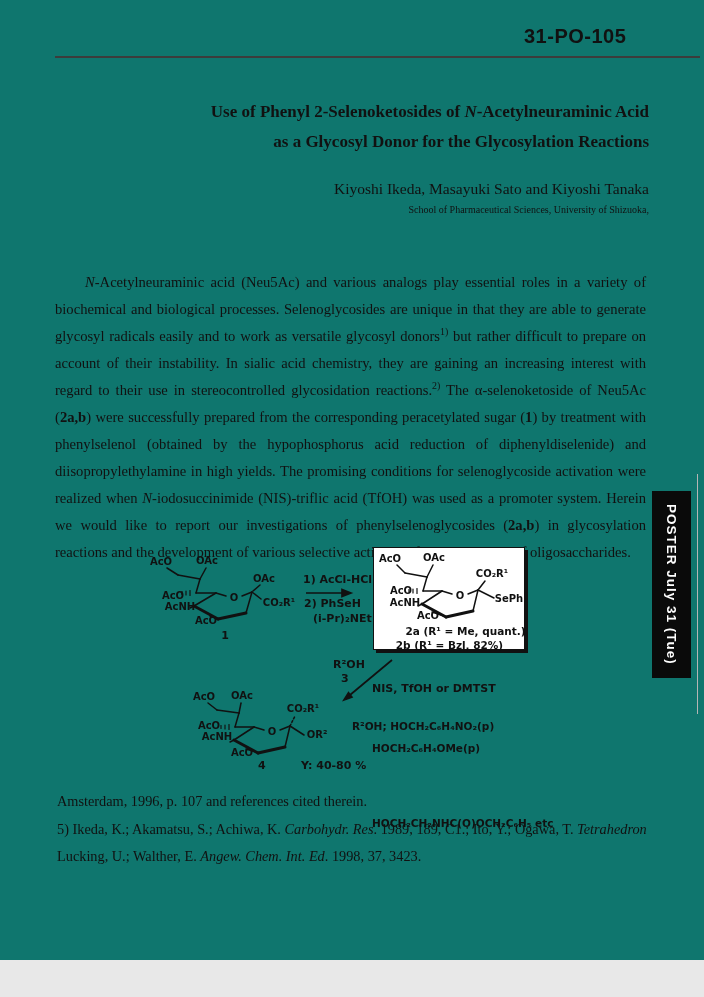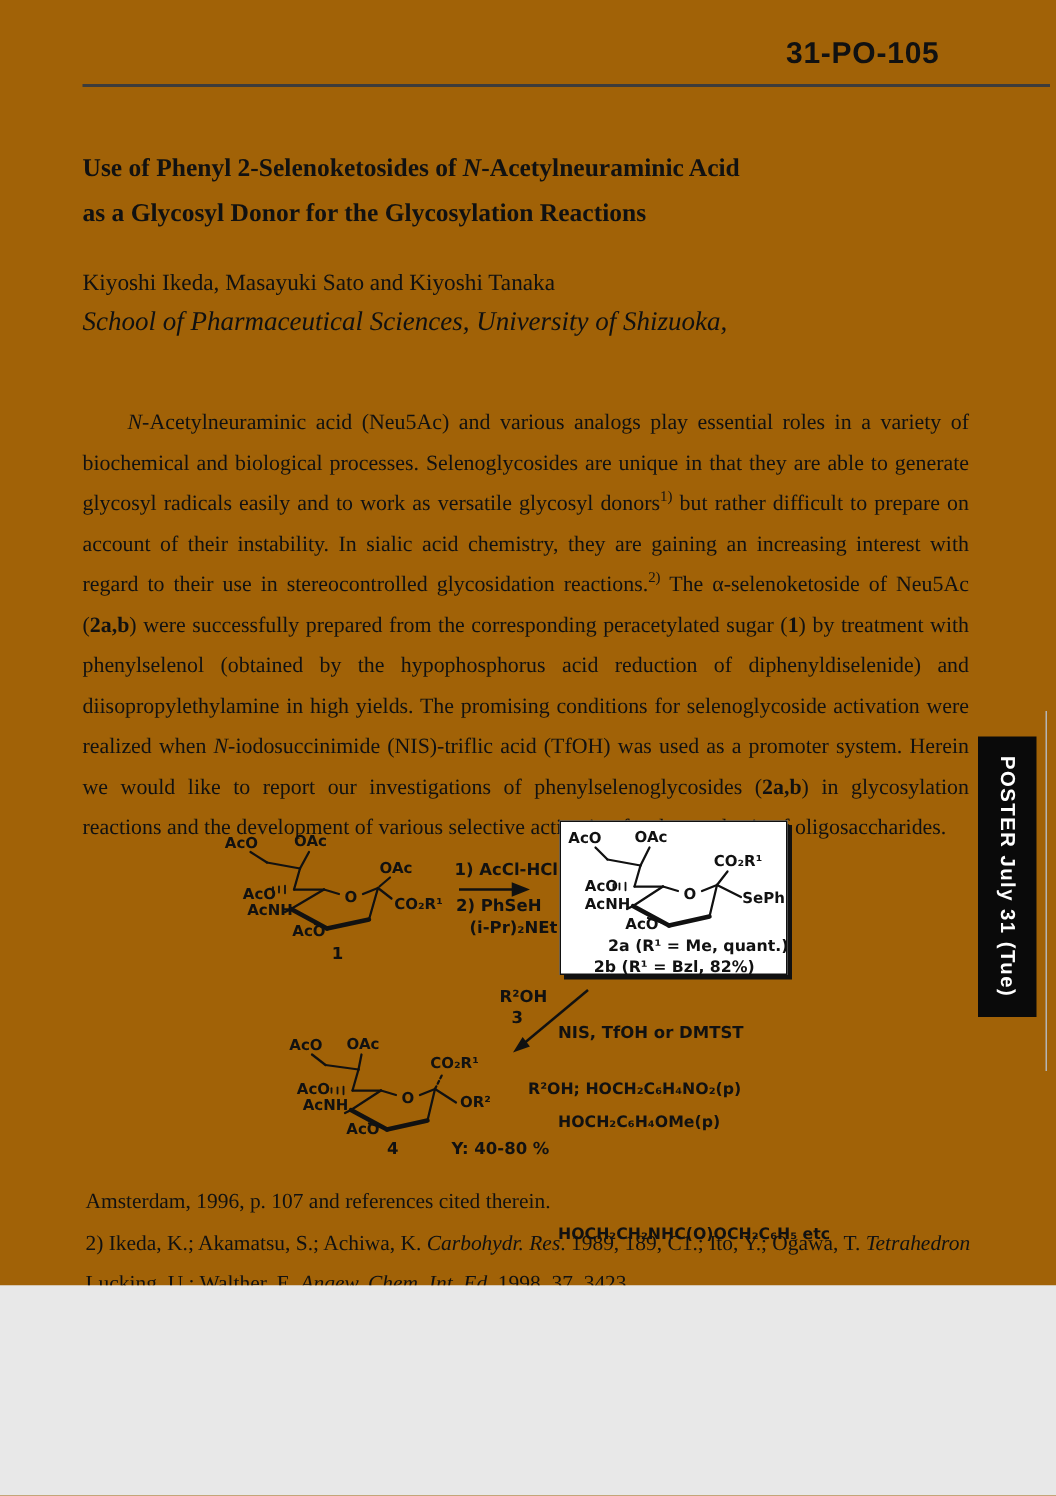--- a/index.html
+++ b/index.html
@@ -1,27 +1,27 @@
 <!DOCTYPE html>
 <html><head>
 <meta charset="utf-8">
 <style>
   html,body{margin:0;padding:0;background:#e8e8e8;}
-  #page{position:relative;width:704px;height:857px;background:#a16207;overflow:hidden;
+  #page{position:relative;width:704px;height:960px;background:#0f766e;overflow:hidden;
         font-family:"Liberation Serif",serif;color:#111;}
   .abs{position:absolute;}
   
   #paper-id{left:524px;top:25px;width:140px;font:bold 20px "Liberation Sans",sans-serif;letter-spacing:.5px;}
   #top-rule{left:55px;top:56px;width:645px;height:2px;background:#3c3c3c;}
   
-  .centerblock{left:55px;width:594px;text-align:left;}
+  .centerblock{left:55px;width:594px;text-align:right;}
   #title-line1{top:102px;font-weight:bold;font-size:17px;}
   #title-line2{top:132px;font-weight:bold;font-size:17px;}
   #authors{top:180px;font-size:15.5px;}
-  #affiliation{top:204px;font-size:18px;font-style:italic;}
+  #affiliation{top:204px;font-size:10px;}
   #address{top:228px;font-size:15.5px;}
   
   #abstract{left:55px;top:269px;width:591px;font-size:14.6px;line-height:27px;
             text-align:justify;text-indent:30px;}
   .seg-i{font-style:italic;}
   .seg-b{font-weight:bold;}
   .seg-sup{vertical-align:super;font-size:0.68em;line-height:0;}
   
   .slab{font:bold 10px "DejaVu Sans",sans-serif;fill:#111;}
   .slab11{font:bold 11px "DejaVu Sans",sans-serif;fill:#111;}
@@ -178,21 +178,21 @@
     <div class="abs schemetext" style="left:258px;top:759px;">4</div>
     <div class="abs schemetext" style="left:301px;top:759px;">Y: 40-80 %</div>
 
     <div class="abs schemetext-sm" style="left:352px;top:720px;">R²OH; HOCH₂C₆H₄NO₂(p)</div>
     <div class="abs schemetext-sm" style="left:372px;top:742px;">HOCH₂C₆H₄OMe(p)</div>
     <div class="abs schemetext-sm" style="left:372px;top:782px;margin-top:35px;">HOCH₂CH₂NHC(O)OCH₂C₆H₅ etc</div>
   </div>
 
   <div class="abs" id="references">
     <div class="refline"><span>Amsterdam, 1996, p. 107 and references cited therein.</span></div>
-    <div class="refline"><span>2) Ikeda, K.; Akamatsu, S.; Achiwa, K. </span><span class="seg-i">Carbohydr. Res</span><span>. 1989, 189, C1.; Ito, Y.; Ogawa, T. </span><span class="seg-i">Tetrahedron</span></div>
+    <div class="refline"><span>5) Ikeda, K.; Akamatsu, S.; Achiwa, K. </span><span class="seg-i">Carbohydr. Res</span><span>. 1989, 189, C1.; Ito, Y.; Ogawa, T. </span><span class="seg-i">Tetrahedron</span></div>
     <div class="refline"><span>Lucking, U.; Walther, E. </span><span class="seg-i">Angew. Chem. Int. Ed</span><span>. 1998, 37, 3423.</span></div>
   </div>
 
   <div class="abs" id="poster-banner">
     <div id="poster-banner-label">POSTER July 31 (Tue)</div>
   </div>
   <div class="abs" id="page-edge-line"></div>
 
   <div class="abs" id="page-number-box">
     <span id="page-number-square"></span>

